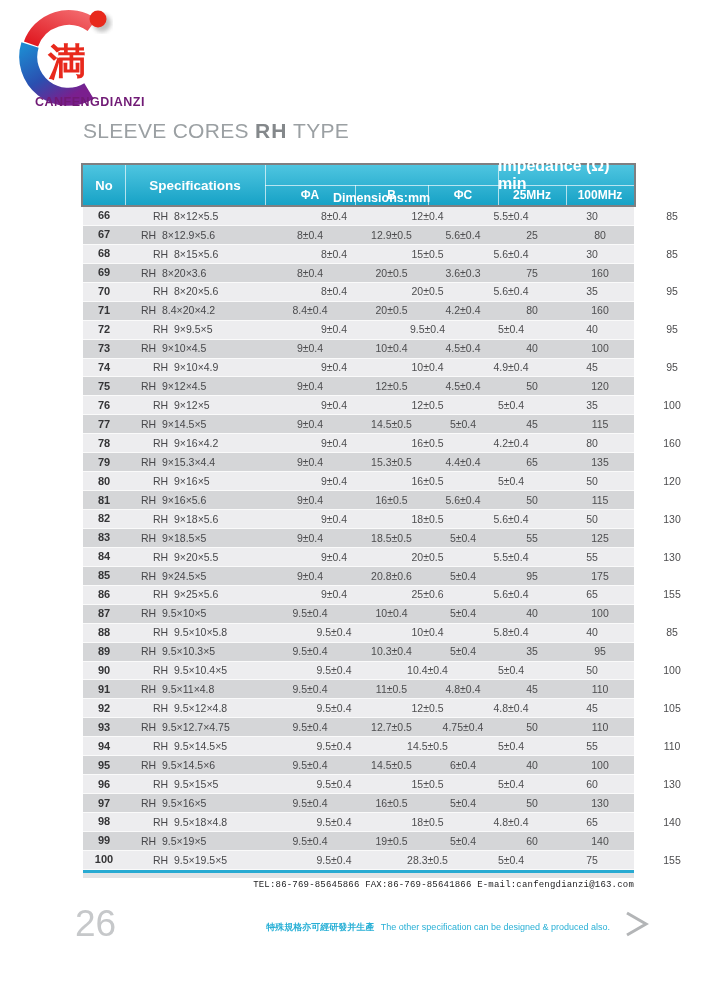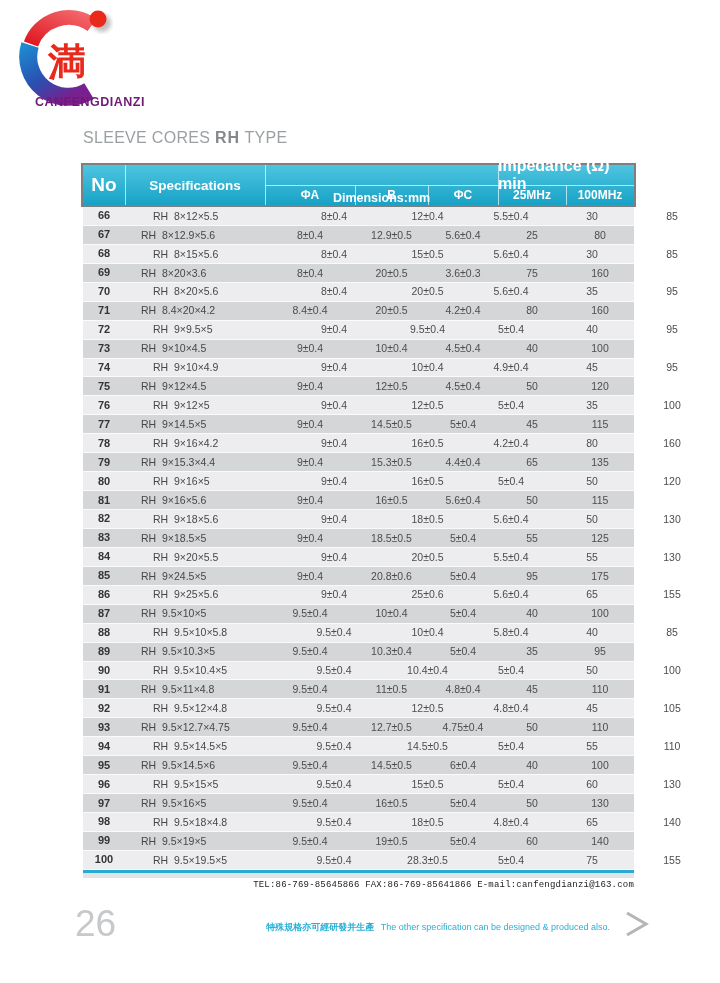--- a/index.html
+++ b/index.html
@@ -5,32 +5,32 @@
   * { margin:0; padding:0; box-sizing:border-box; }
   html,body { width:720px; height:983px; background:#ffffff; overflow:hidden; position:relative;
               font-family:"Liberation Sans", sans-serif; }
 
   
   .logo-wrap { position:absolute; left:15px; top:4px; width:120px; height:110px; }
   .brand-name { position:absolute; left:20px; top:91px; font-size:12.5px; font-weight:bold;
                 color:#701a75; letter-spacing:.5px; font-family:"Liberation Sans", sans-serif; }
 
   
-  .page-title { position:absolute; left:83px; top:129px; font-size:16px; color:#9ba0a3;
+  .page-title { position:absolute; left:83px; top:119px; font-size:21px; color:#9ba0a3;
                 letter-spacing:.3px; }
   .page-title .t-bold { font-weight:bold; color:#84888b; letter-spacing:1px; }
 
   
   .thead { position:absolute; left:81px; top:163px; width:555px; height:44px;
            border:2px solid #7f7f81; background:linear-gradient(#4ec5e0, #17a2c6); }
   .thead-inner { position:relative; width:551px; height:40px; display:grid;
                  grid-template-columns:42px 140px 90px 73px 70px 68px 68px;
                  grid-template-rows:20px 20px; color:#ffffff; }
   .h-cell { display:flex; align-items:center; justify-content:center; font-weight:bold; }
-  .h-no   { grid-column:1; grid-row:1/3; font-size:19px; }
+  .h-no   { grid-column:1; grid-row:1/3; font-size:13px; }
   .h-spec { grid-column:2; grid-row:1/3; font-size:13.5px; }
   .h-dims { grid-column:3/6; grid-row:1; font-size:12.5px;margin-top:33px; }
   .h-imp  { grid-column:6/8; grid-row:1; font-size:16px; }
   .h-sub  { grid-row:2; font-size:12px; }
   .vline  { position:absolute; top:0; width:1px; height:40px; background:rgba(255,255,255,.65); }
   .vline.half { top:20px; height:20px; }
   .hline  { position:absolute; top:20px; left:182px; width:369px; height:1px;
             background:rgba(255,255,255,.65); }
 
   

